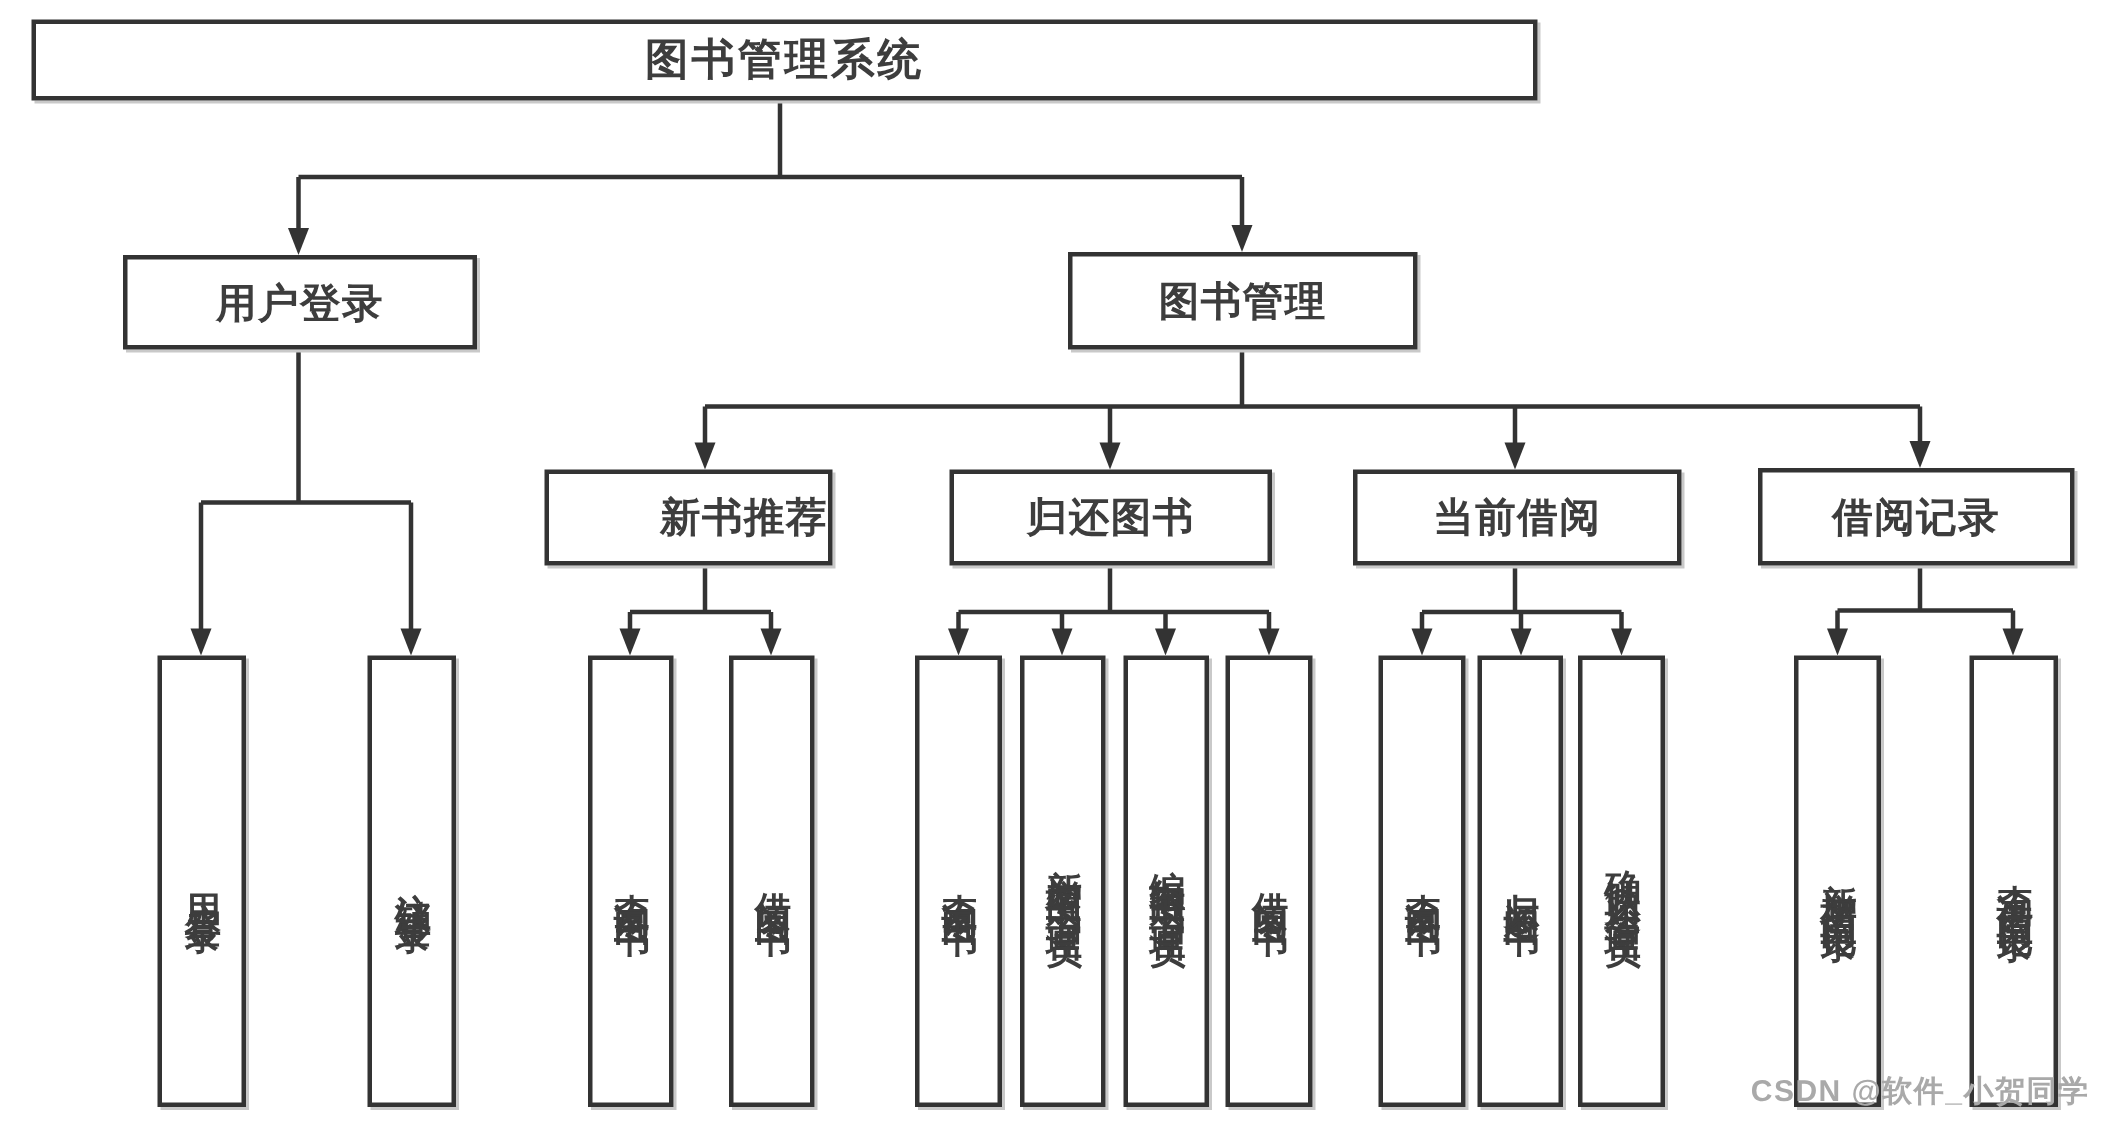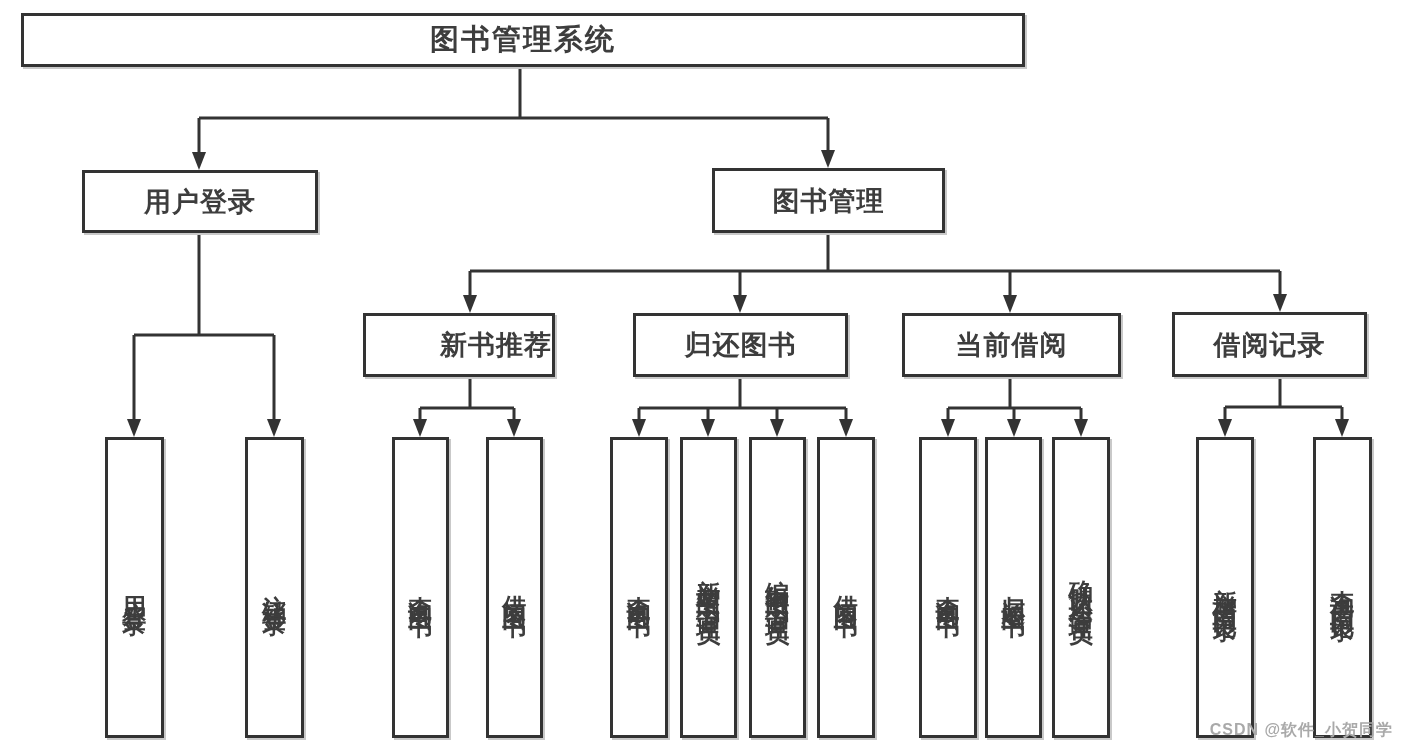--- a/index.html
+++ b/index.html
@@ -34,21 +34,21 @@
     writing-mode:vertical-rl;
     text-orientation:mixed;
     font-size:24px;
     letter-spacing:6px;
     line-height:1.15;
     white-space:nowrap;
   }
   .watermark {
     position:absolute;
     right:12px; bottom:6px;
-    font-size:16px;
+    font-size:20px;
     color:#a9a9a9;
     letter-spacing:1px;
     z-index:3;
   }
 </style>
 </head>
 <body>
 
 <div class="canvas">
 
@@ -98,21 +98,21 @@
 
   <div class="box h-box" style="left:363px; top:313px; width:192px; height:64px;justify-content:flex-end;">
     <span>新书推荐</span>
   </div>
   <div class="box h-box" style="left:633px; top:313px; width:215px; height:64px;">
     <span>归还图书</span>
   </div>
   <div class="box h-box" style="left:902px; top:313px; width:219px; height:64px;">
     <span>当前借阅</span>
   </div>
-  <div class="box h-box" style="left:1172px; top:312px; width:195px; height:65px;text-align:center;">
+  <div class="box h-box" style="left:1172px; top:312px; width:211px; height:65px;text-align:center;">
     <span>借阅记录</span>
   </div>
 
   <div class="box v-box" style="left:105px; top:437px; width:59px; height:301px;">
     <span>用户登录</span>
   </div>
   <div class="box v-box" style="left:245px; top:437px; width:59px; height:301px;">
     <span>注销登录</span>
   </div>
 

